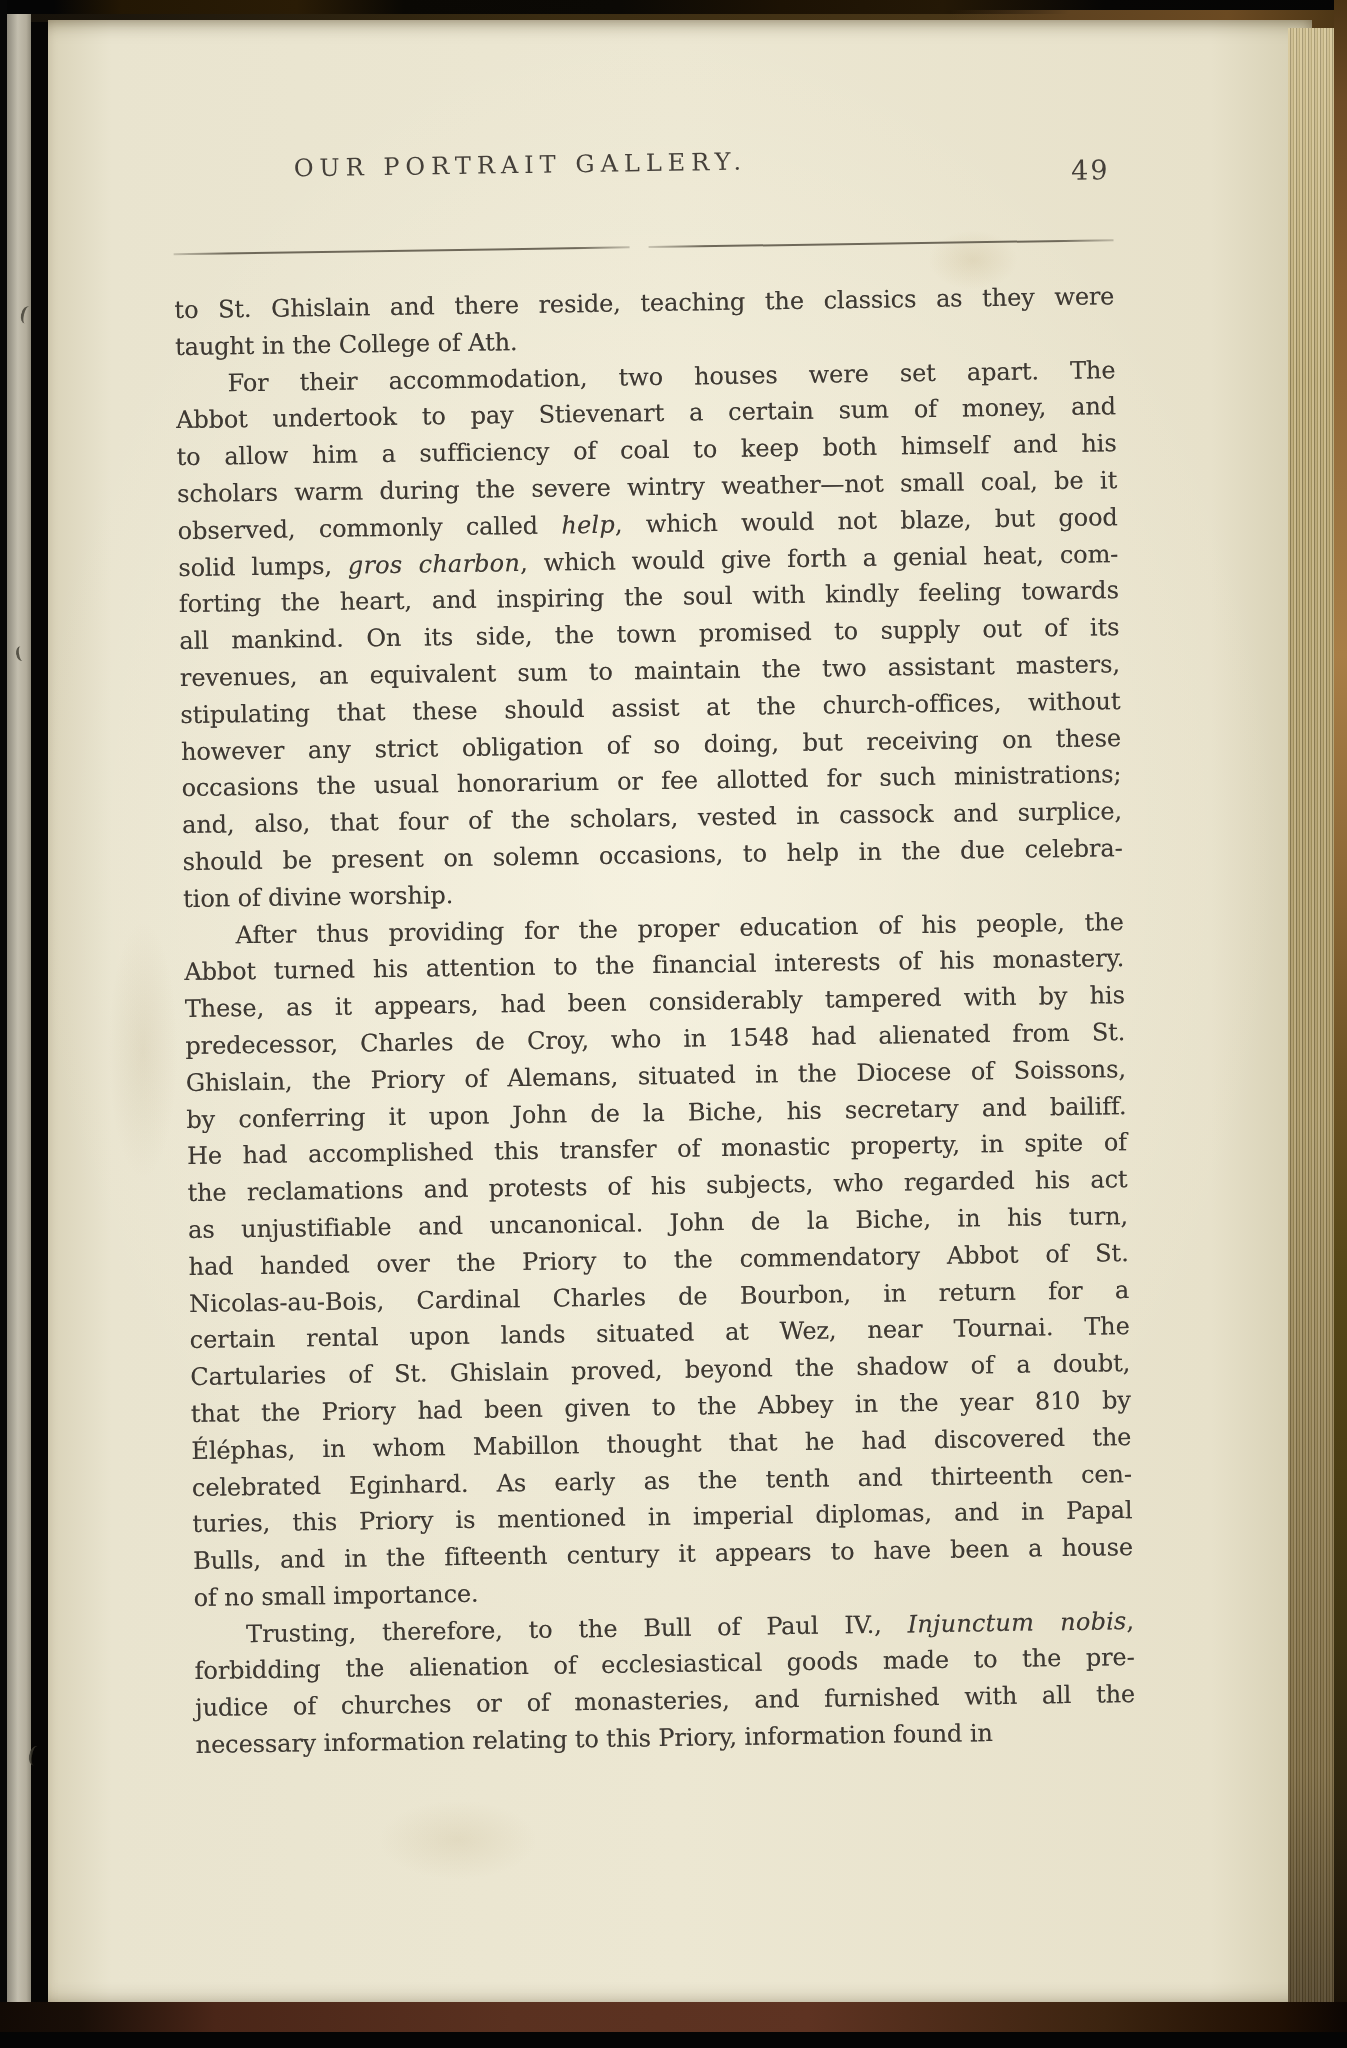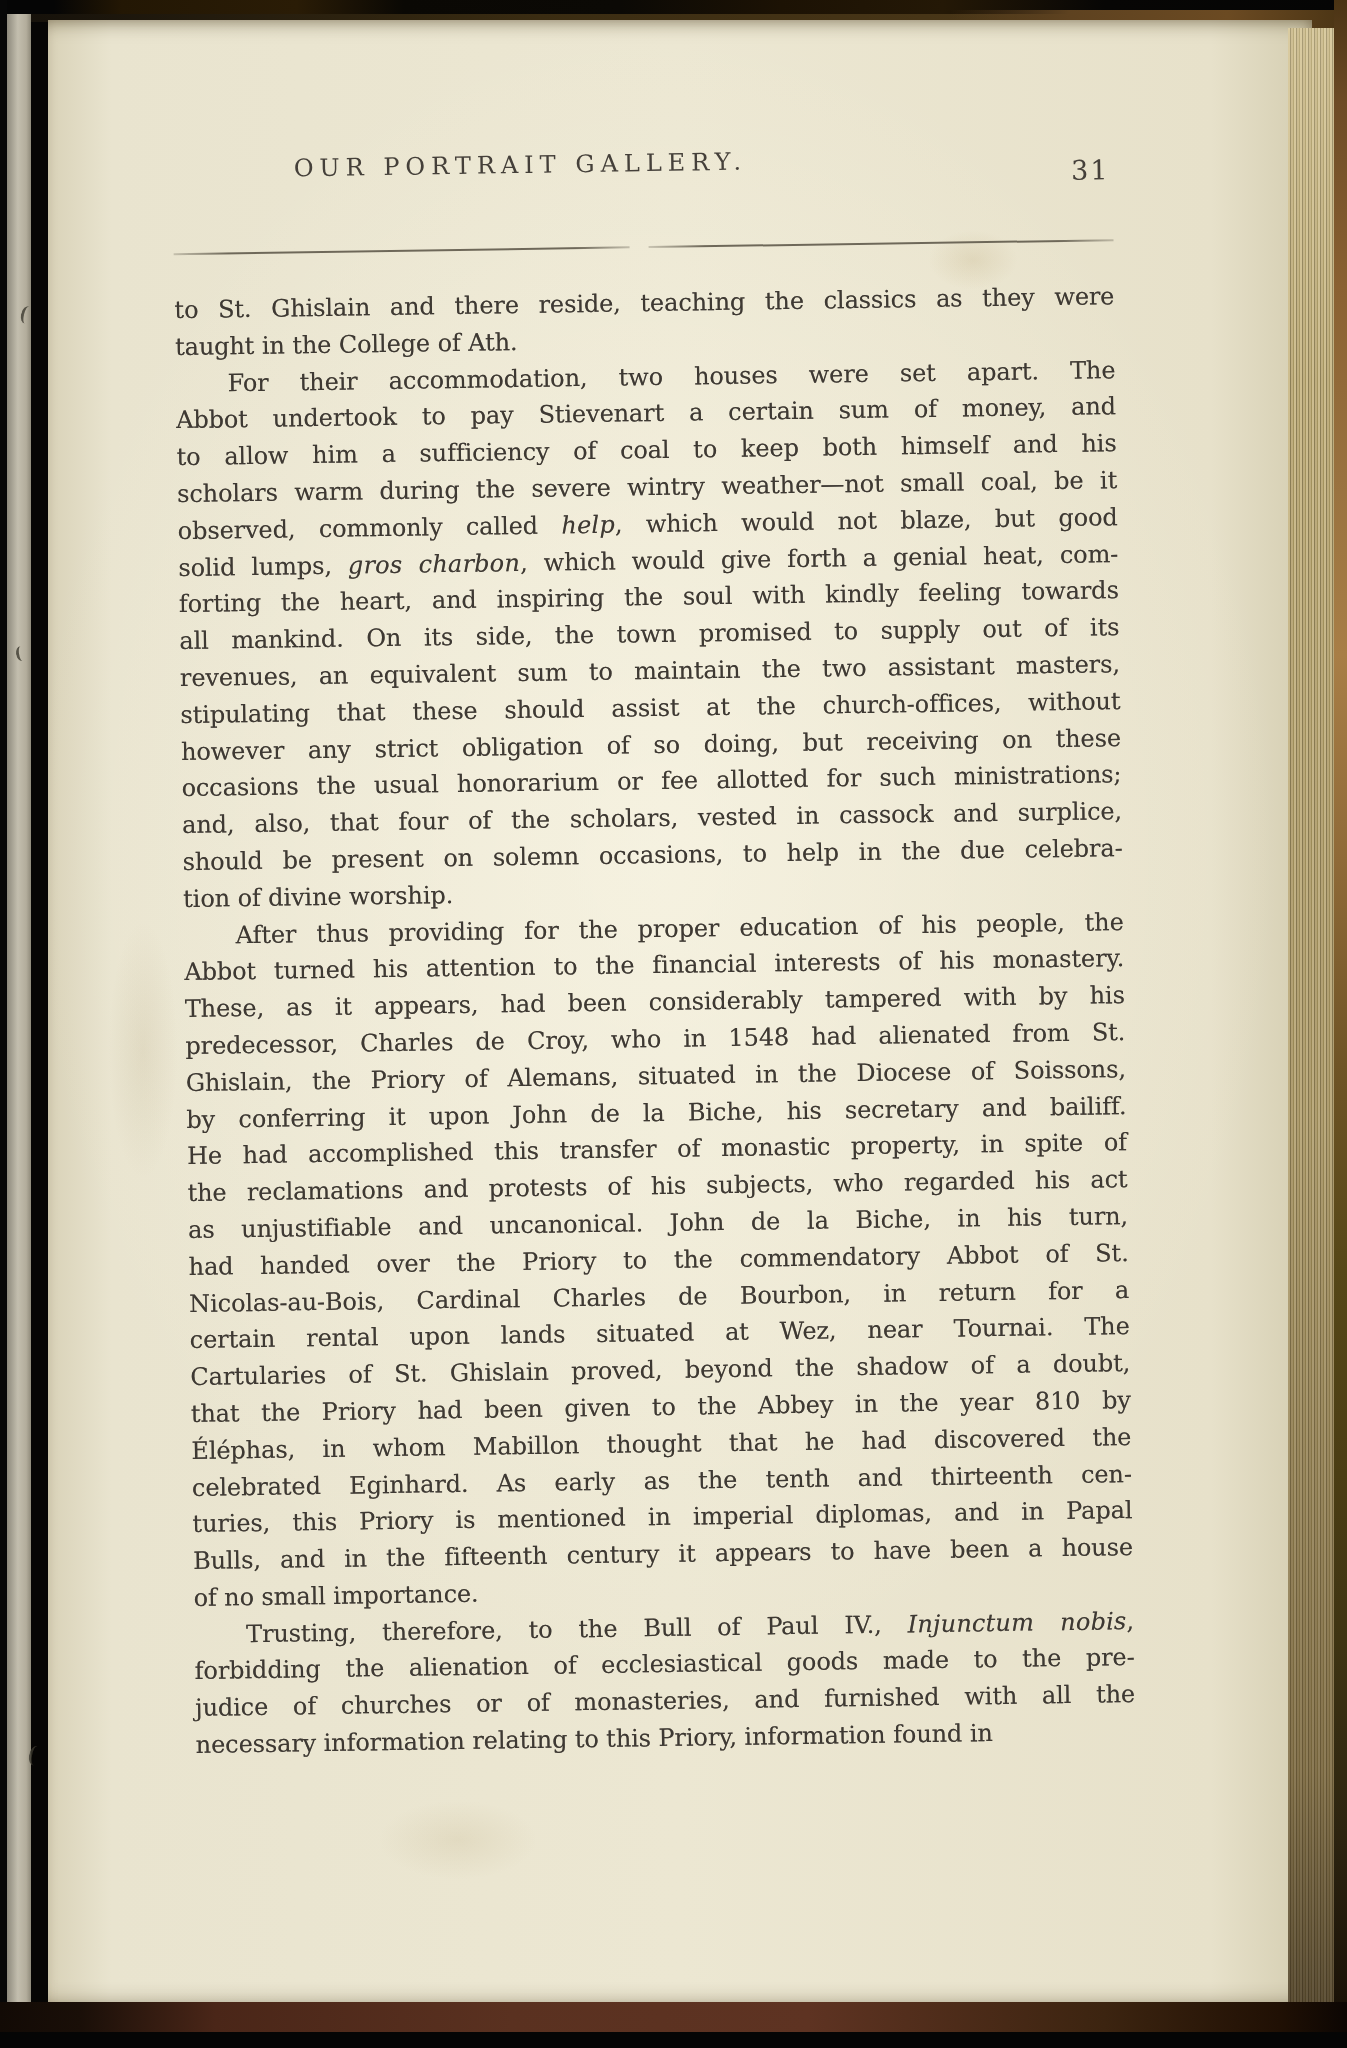--- a/index.html
+++ b/index.html
@@ -108,21 +108,21 @@
     <div class="edge-mark m3"></div>
   </div>
 
   <div class="page">
     <div class="stain s1"></div>
     <div class="stain s2"></div>
     <div class="stain s3"></div>
 
     <div class="tilt">
       <div class="running-header">OUR PORTRAIT GALLERY.</div>
-      <div class="page-number">31</div>
+      <div class="page-number">49</div>
       <div class="rule-seg rule-left"></div>
       <div class="rule-seg rule-right"></div>
       <div class="text-block">
           <div class="paragraph">
             <div class="line">to St. Ghislain and there reside, teaching the classics as they were</div>
             <div class="line last">taught in the College of Ath.</div>
           </div>
           <div class="paragraph">
             <div class="line indent">For their accommodation, two houses were set apart. The</div>
             <div class="line">Abbot undertook to pay Stievenart a certain sum of money, and</div>

